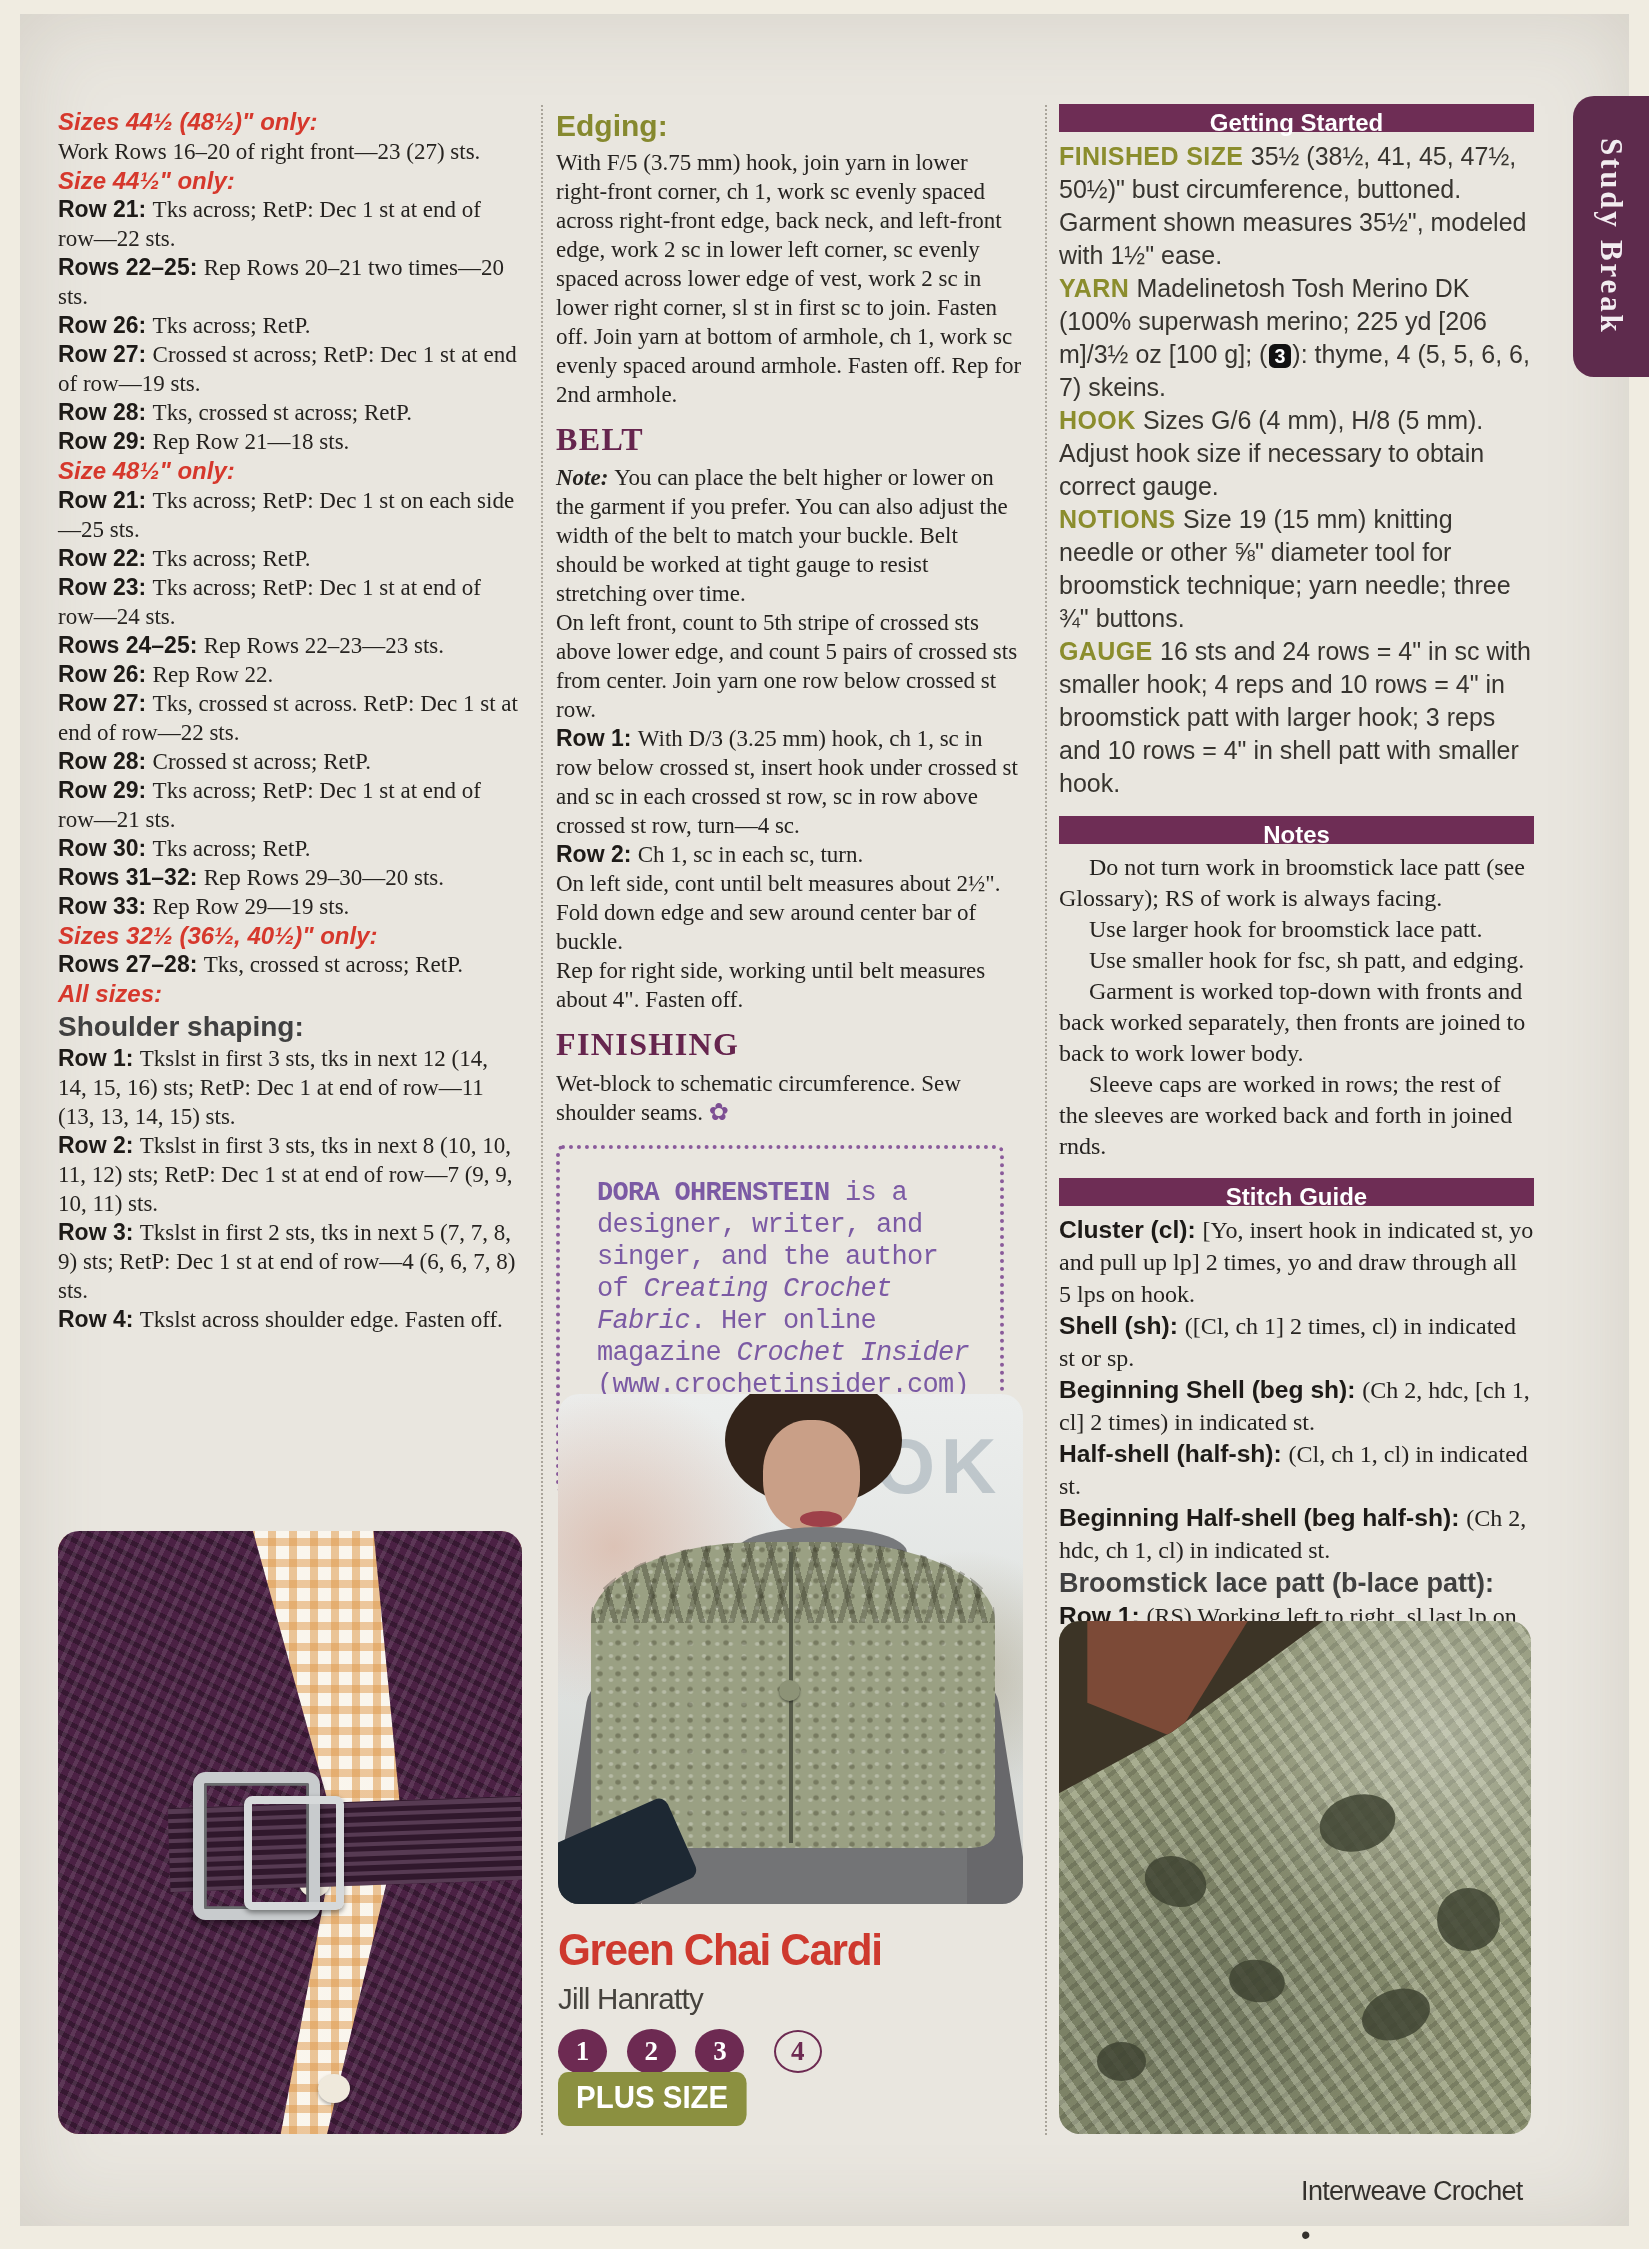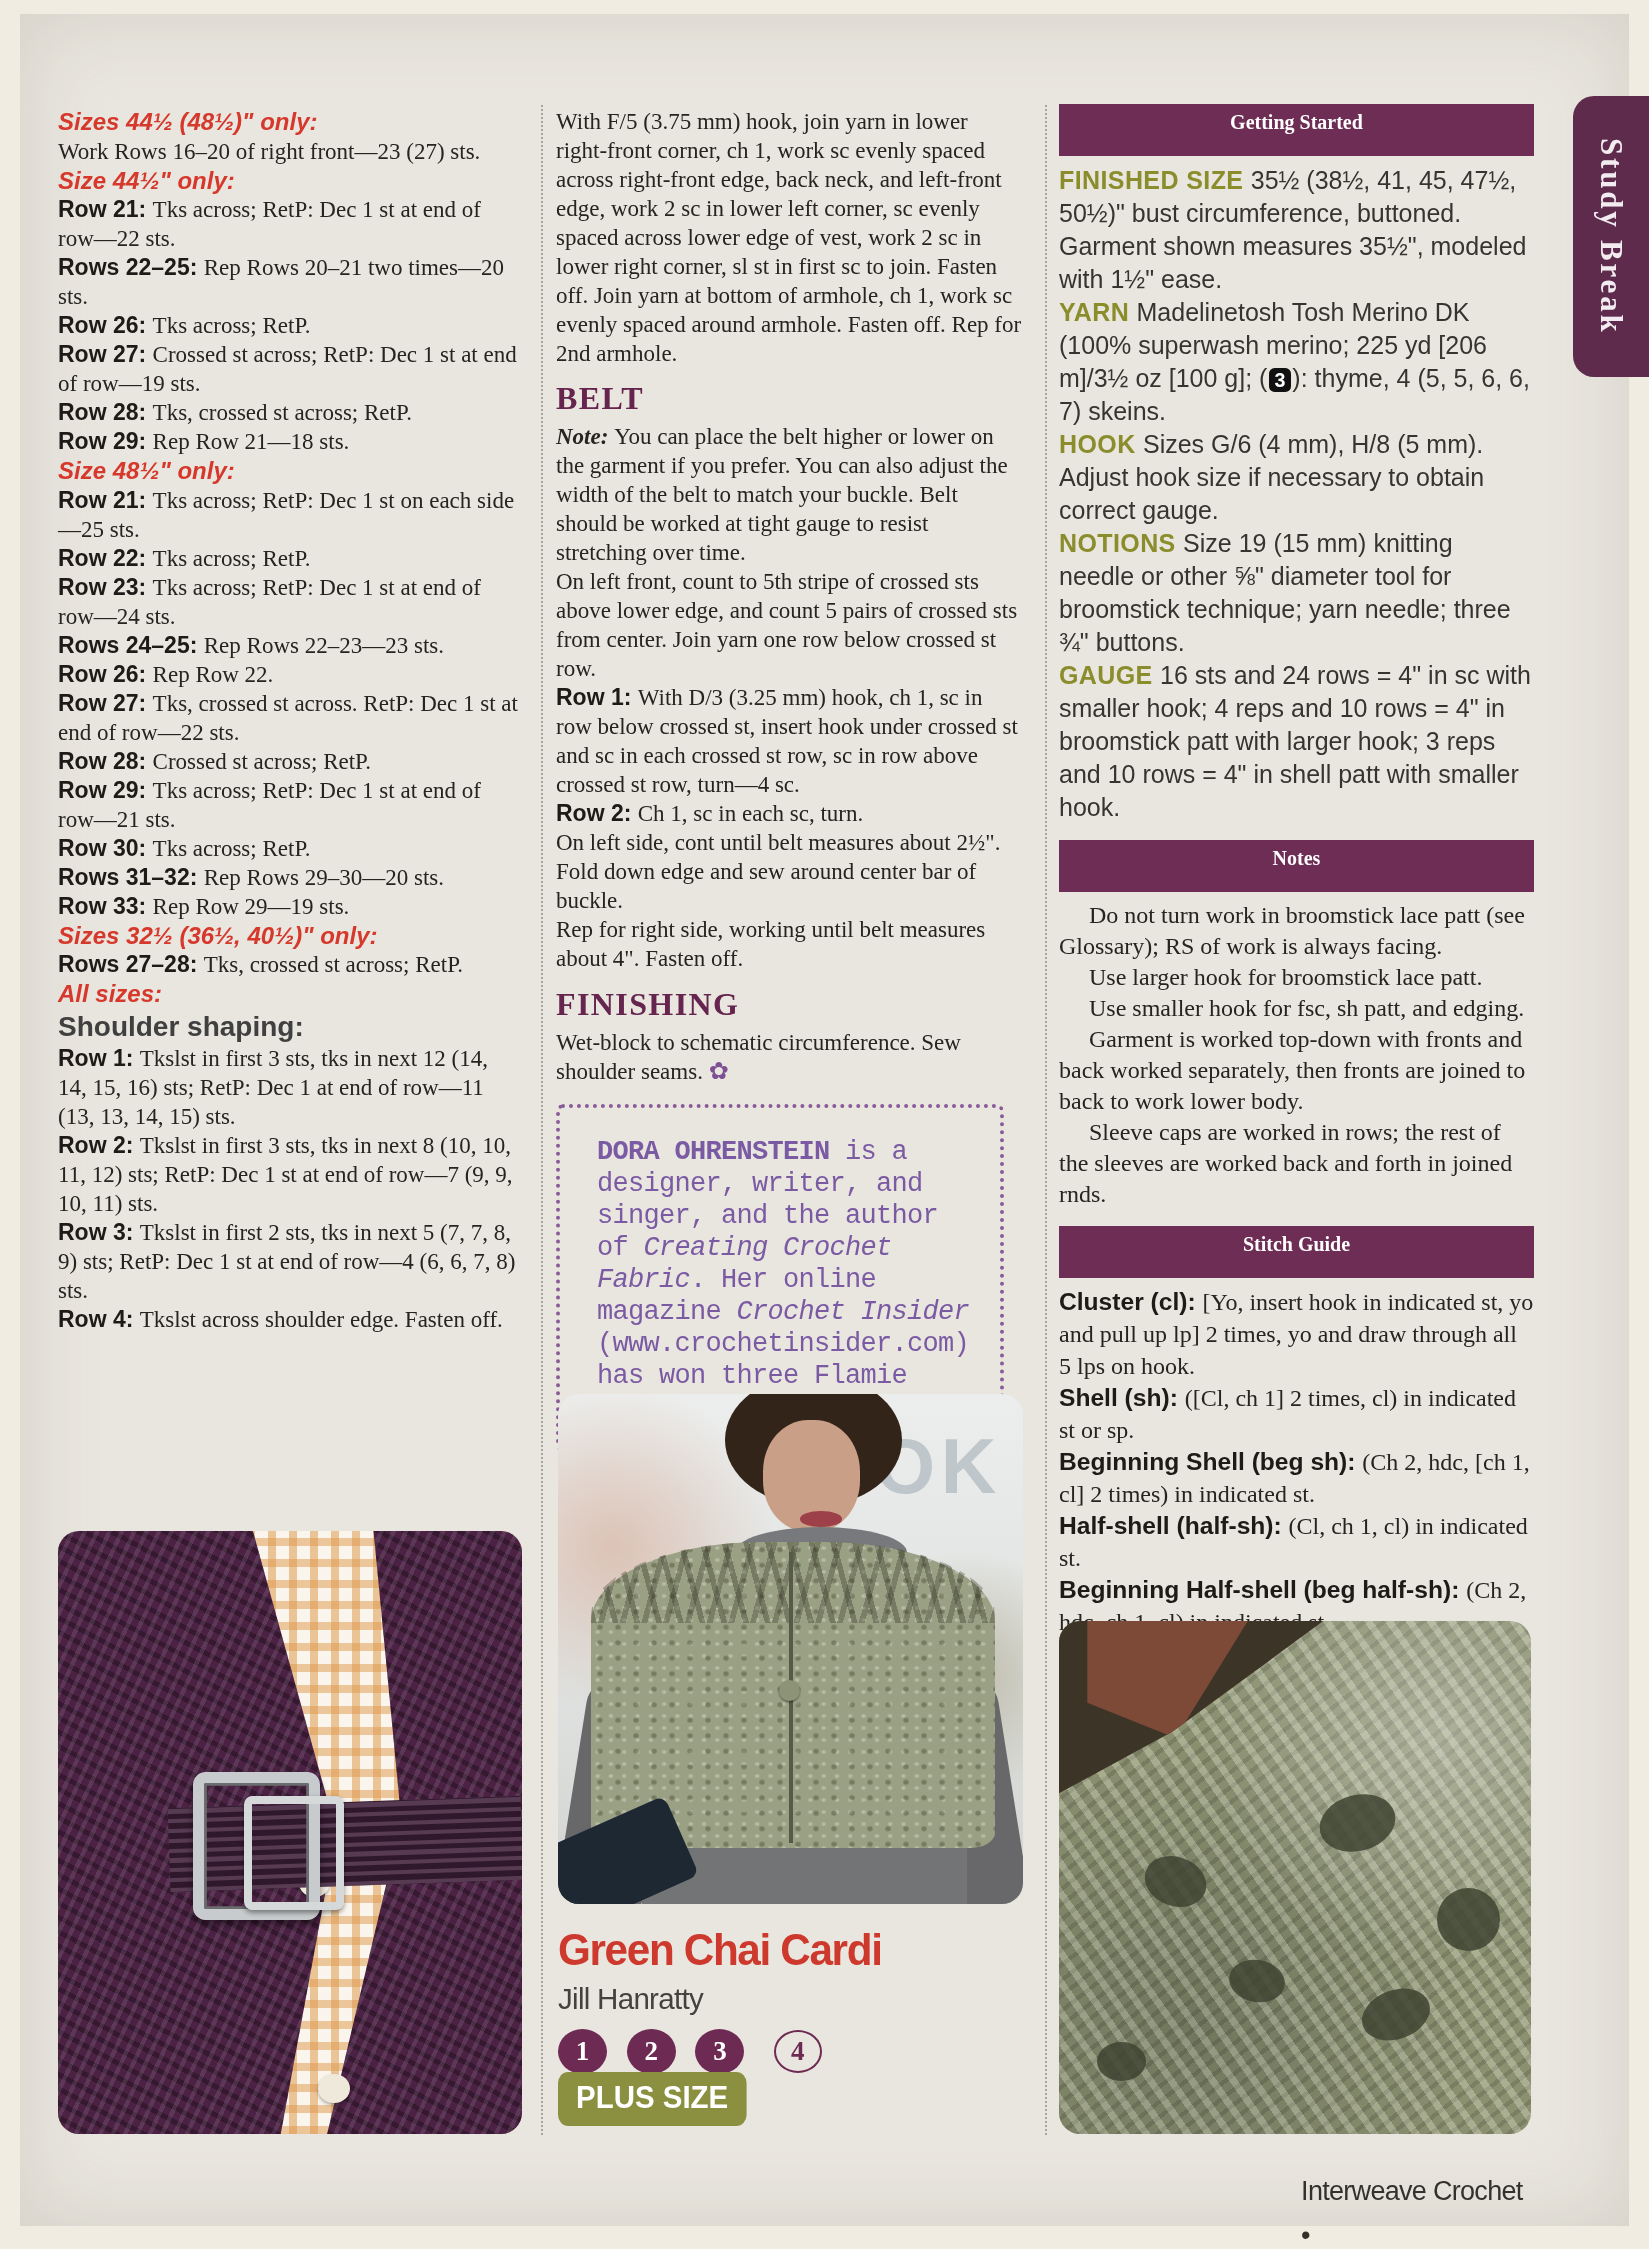--- a/index.html
+++ b/index.html
@@ -45,22 +45,22 @@
   .dots{position:absolute;left:558px;top:2029px;display:flex;align-items:center;gap:19.7px;}
   .dot{width:49px;height:45px;border-radius:50%;background:#6d2a52;color:#fff;
     display:flex;align-items:center;justify-content:center;
     font-family:"Liberation Serif",serif;font-weight:bold;font-size:27px;}
   .dot.open{background:transparent;border:2.8px solid #6d2a52;color:#6d2a52;width:44px;height:39px;margin-left:9.8px;}
   .plus-badge{position:absolute;left:558px;top:2072px;background:#8b9040;color:#fff;
     font-family:"Liberation Sans",sans-serif;font-weight:bold;font-size:32px;letter-spacing:0px;
     padding:7px 19.7px 9.8px 19.7px;border-radius:11.2px;transform:scaleX(.92);transform-origin:left;}
   
   .col3{left:1059px;top:104px;width:475px;}
-  .banner{background:#6e2d55;color:#fff;text-align:center;font-family:Liberation Serif, serif;
-    font-weight:bold;font-size:20px;height:52px;line-height:37px;margin-bottom:8.4px !important;}
+  .banner{background:#6e2d55;color:#fff;text-align:center;font-family:Liberation Sans, sans-serif;
+    font-weight:bold;font-size:24px;height:28px;line-height:37px;margin-bottom:8.4px !important;}
   .banner.mid{margin-top:15.5px !important;}
   .gs{font-family:"Liberation Sans",sans-serif;font-size:25px;line-height:33px;color:#37342f;}
   .gslabel{font-weight:bold;color:#8b8d2d;letter-spacing:0.4px;}
   .yarnicon{display:inline-block;background:#111;color:#fff;font-family:"Liberation Sans",sans-serif;
     font-weight:bold;font-size:19.7px;line-height:24px;padding:0 5.6px;border-radius:5.6px;position:relative;margin:0 1.4px;}
   .note{font-size:24px;line-height:31px;text-indent:1.25em;color:#262320;}
   .stitch .p{font-size:24px;line-height:32px;}
   .stitch .lbl{font-size:24.6px;}
   .stitch .greenhead{font-size:27px;line-height:34px;}
   
@@ -175,20 +175,21 @@
       <p class="redhead">All sizes:</p>
       <p class="greenhead">Shoulder shaping:</p>
       <p class="p"><span class="lbl">Row 1: </span>Tkslst in first 3 sts, tks in next 12 (14, 14, 15, 16) sts; RetP: Dec 1 at end of row—11 (13, 13, 14, 15) sts.</p>
       <p class="p"><span class="lbl">Row 2: </span>Tkslst in first 3 sts, tks in next 8 (10, 10, 11, 12) sts; RetP: Dec 1 st at end of row—7 (9, 9, 10, 11) sts.</p>
       <p class="p"><span class="lbl">Row 3: </span>Tkslst in first 2 sts, tks in next 5 (7, 7, 8, 9) sts; RetP: Dec 1 st at end of row—4 (6, 6, 7, 8) sts.</p>
       <p class="p"><span class="lbl">Row 4: </span>Tkslst across shoulder edge. Fasten off.</p>
     </div>
 </div>
 
 <div class="col col2">
+  <p class="edginghead">Edging:</p>
   <p class="p">With F/5 (3.75 mm) hook, join yarn in lower right-front corner, ch 1, work sc evenly spaced across right-front edge, back neck, and left-front edge, work 2 sc in lower left corner, sc evenly spaced across lower edge of vest, work 2 sc in lower right corner, sl st in first sc to join. Fasten off. Join yarn at bottom of armhole, ch 1, work sc evenly spaced around armhole. Fasten off. Rep for 2nd armhole.</p>
   <p class="sechead">BELT</p>
   <div>
       <p class="p"><span class="noteLbl">Note: </span>You can place the belt higher or lower on the garment if you prefer. You can also adjust the width of the belt to match your buckle. Belt should be worked at tight gauge to resist stretching over time.</p>
       <p class="p">On left front, count to 5th stripe of crossed sts above lower edge, and count 5 pairs of crossed sts from center. Join yarn one row below crossed st row.</p>
       <p class="p"><span class="lbl">Row 1: </span>With D/3 (3.25 mm) hook, ch 1, sc in row below crossed st, insert hook under crossed st and sc in each crossed st row, sc in row above crossed st row, turn—4 sc.</p>
       <p class="p"><span class="lbl">Row 2: </span>Ch 1, sc in each sc, turn.</p>
       <p class="p">On left side, cont until belt measures about 2½". Fold down edge and sew around center bar of buckle.</p>
       <p class="p">Rep for right side, working until belt measures about 4". Fasten off.</p>
     </div>

